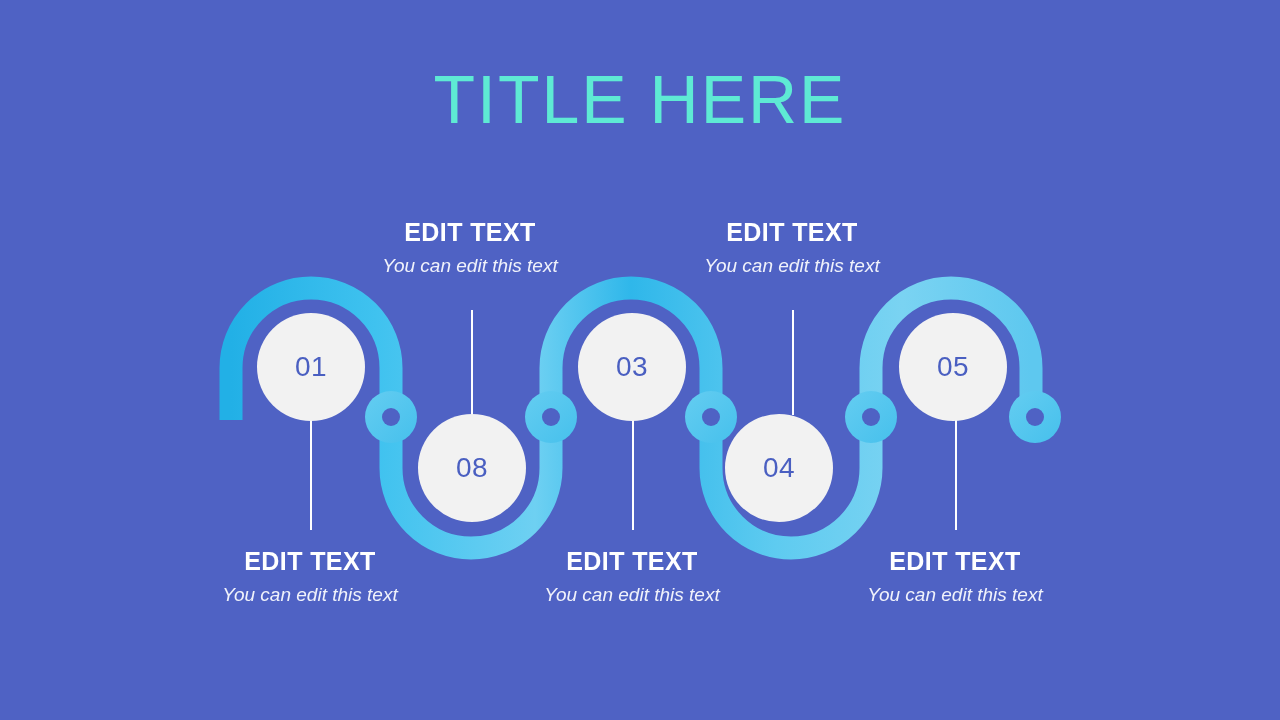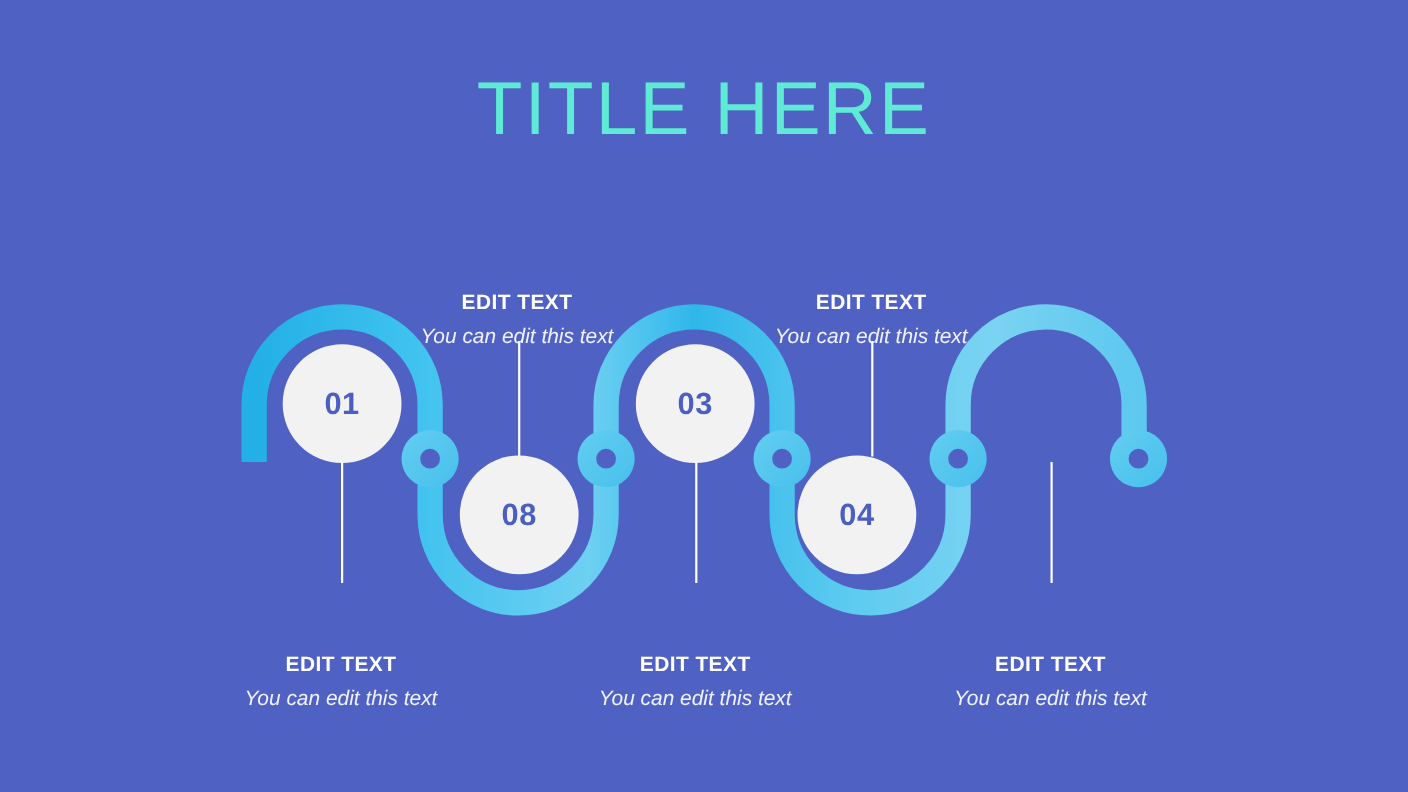--- a/index.html
+++ b/index.html
@@ -43,44 +43,43 @@
   .node-circle {
     position: absolute;
     width: 108px;
     height: 108px;
     border-radius: 50%;
     background: #f2f2f2;
     display: flex;
     align-items: center;
     justify-content: center;
     font-size: 28px;
-    font-weight: bold;
+    font-weight: normal;
     color: #4a5fc1;
     letter-spacing: 0.5px;
   }
 
   .connector {
     position: absolute;
     width: 2px;
     background: #ffffff;
   }
 
   
   .label-block {
     position: absolute;
     width: 280px;
     text-align: center;
   }
   .label-title {
-    font-size: 19px;
+    font-size: 25px;
     font-weight: bold;
     color: #ffffff;
     letter-spacing: 0.4px;
     line-height: 1.2;
-    margin-top: 48px;
   }
   .label-desc {
     font-size: 19px;
     font-weight: normal;
     color: #f0f2fb;
     line-height: 1.35;
     margin-top: 6px;
     font-style: italic;
   }
 </style>
@@ -161,20 +160,23 @@
   </div>
   <div class="node-circle" style="left:418px; top:414px;">
     <span>08</span>
   </div>
   <div class="node-circle" style="left:578px; top:313px;text-align:right;">
     <span>03</span>
   </div>
   <div class="node-circle" style="left:725px; top:414px;align-items:center;">
     <span>04</span>
   </div>
+  <div class="node-circle" style="left:899px; top:313px;">
+    <span>05</span>
+  </div>
 
   <div class="label-block" style="left:170px; top:546px;">
     <div class="label-title">EDIT TEXT</div>
     <div class="label-desc">You can edit this text</div>
   </div>
 
   <div class="label-block" style="left:330px; top:217px;">
     <div class="label-title">EDIT TEXT</div>
     <div class="label-desc">You can edit this text</div>
   </div>

